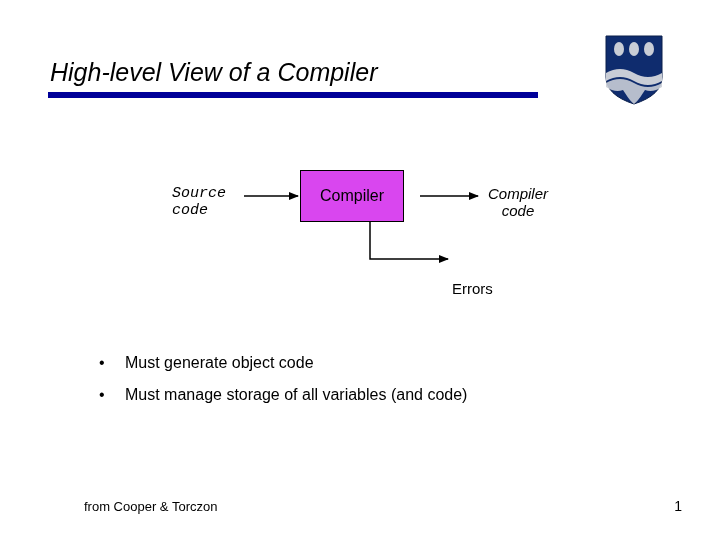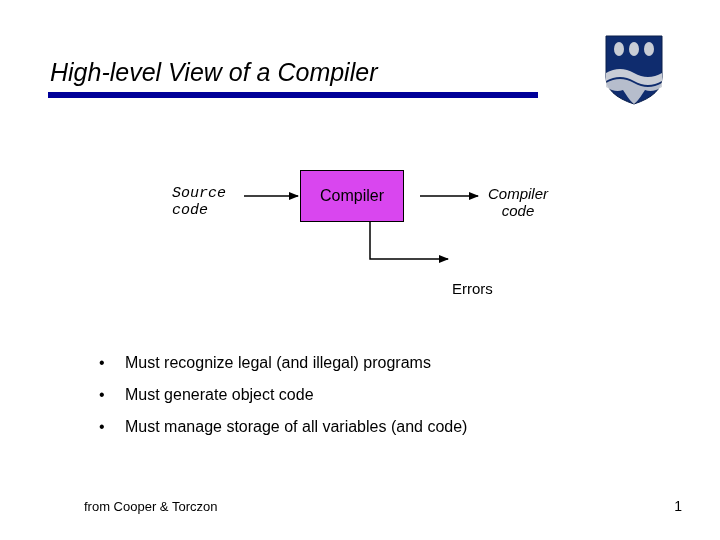--- a/index.html
+++ b/index.html
@@ -170,21 +170,20 @@
         </marker>
       </defs>
       <line x1="244" y1="196" x2="298" y2="196" stroke="#000" stroke-width="1.5" marker-end="url(#arrow)"></line>
       <line x1="420" y1="196" x2="478" y2="196" stroke="#000" stroke-width="1.5" marker-end="url(#arrow)"></line>
       <polyline points="370,222 370,259 448,259" fill="none" stroke="#000" stroke-width="1.5" marker-end="url(#arrow)"></polyline>
     </svg>
   </div>
 
 
   <ul class="bullets">
-    <li>Must recognize legal (and illegal) programs</li>
     <li>Must generate object code</li>
     <li>Must manage storage of all variables (and code)</li>
   </ul>
 
   <div class="footer-left">from Cooper &amp; Torczon</div>
   <div class="footer-right">1</div>
 
 </div>
 
 </body></html>

